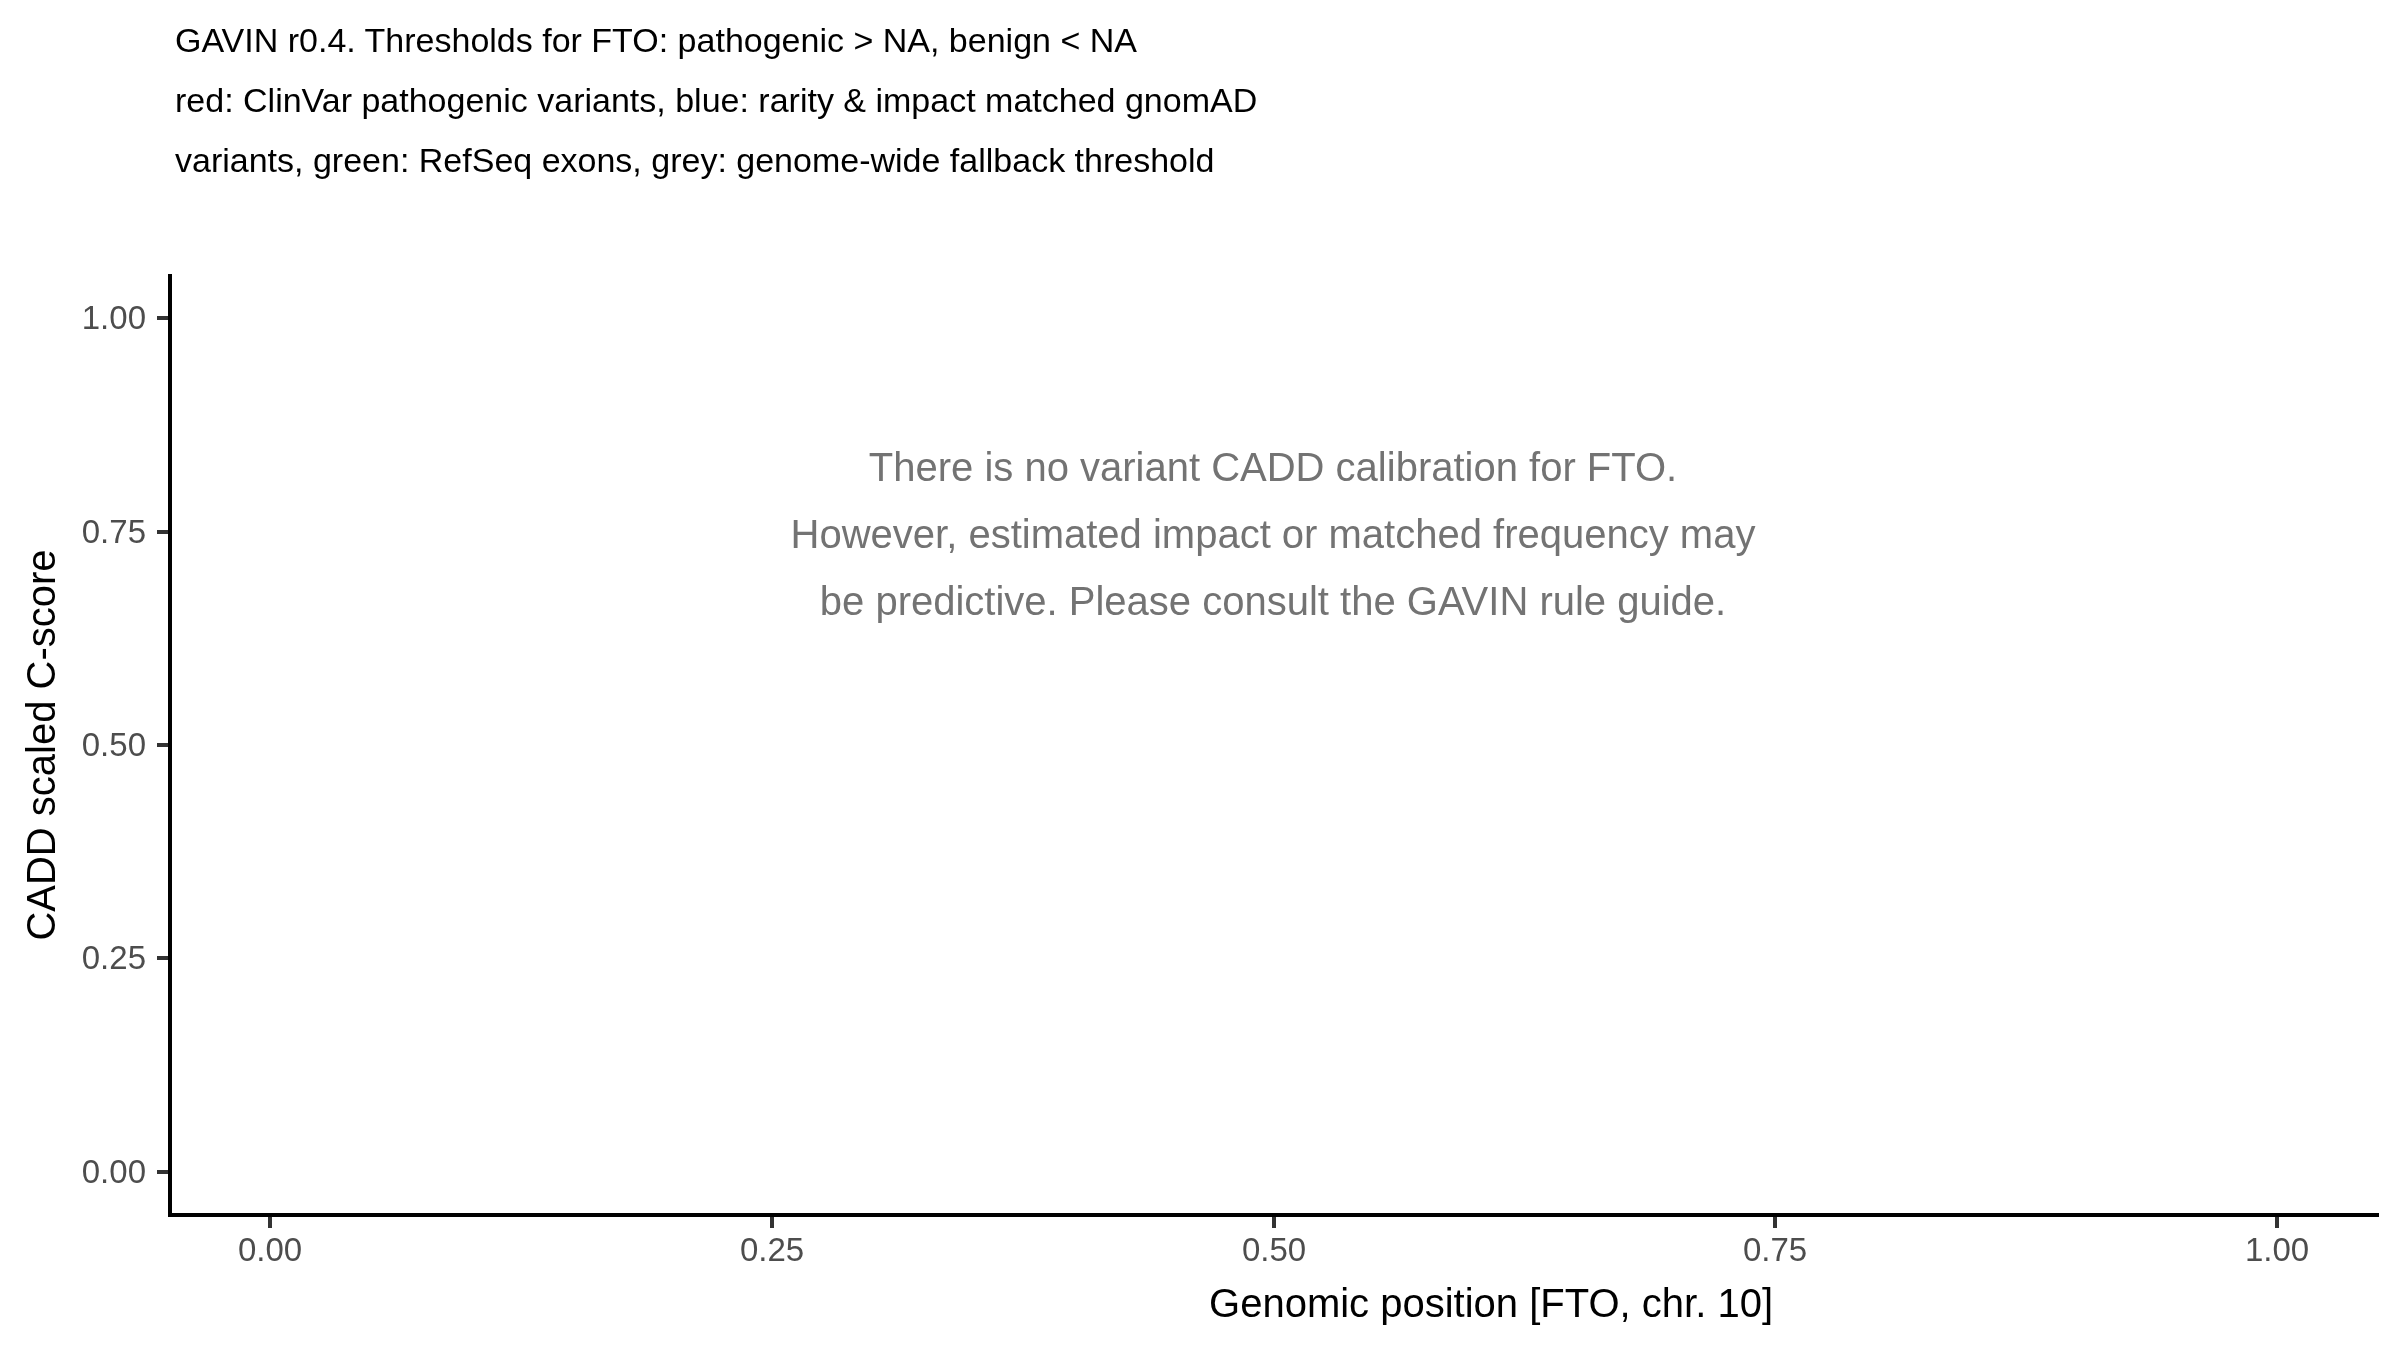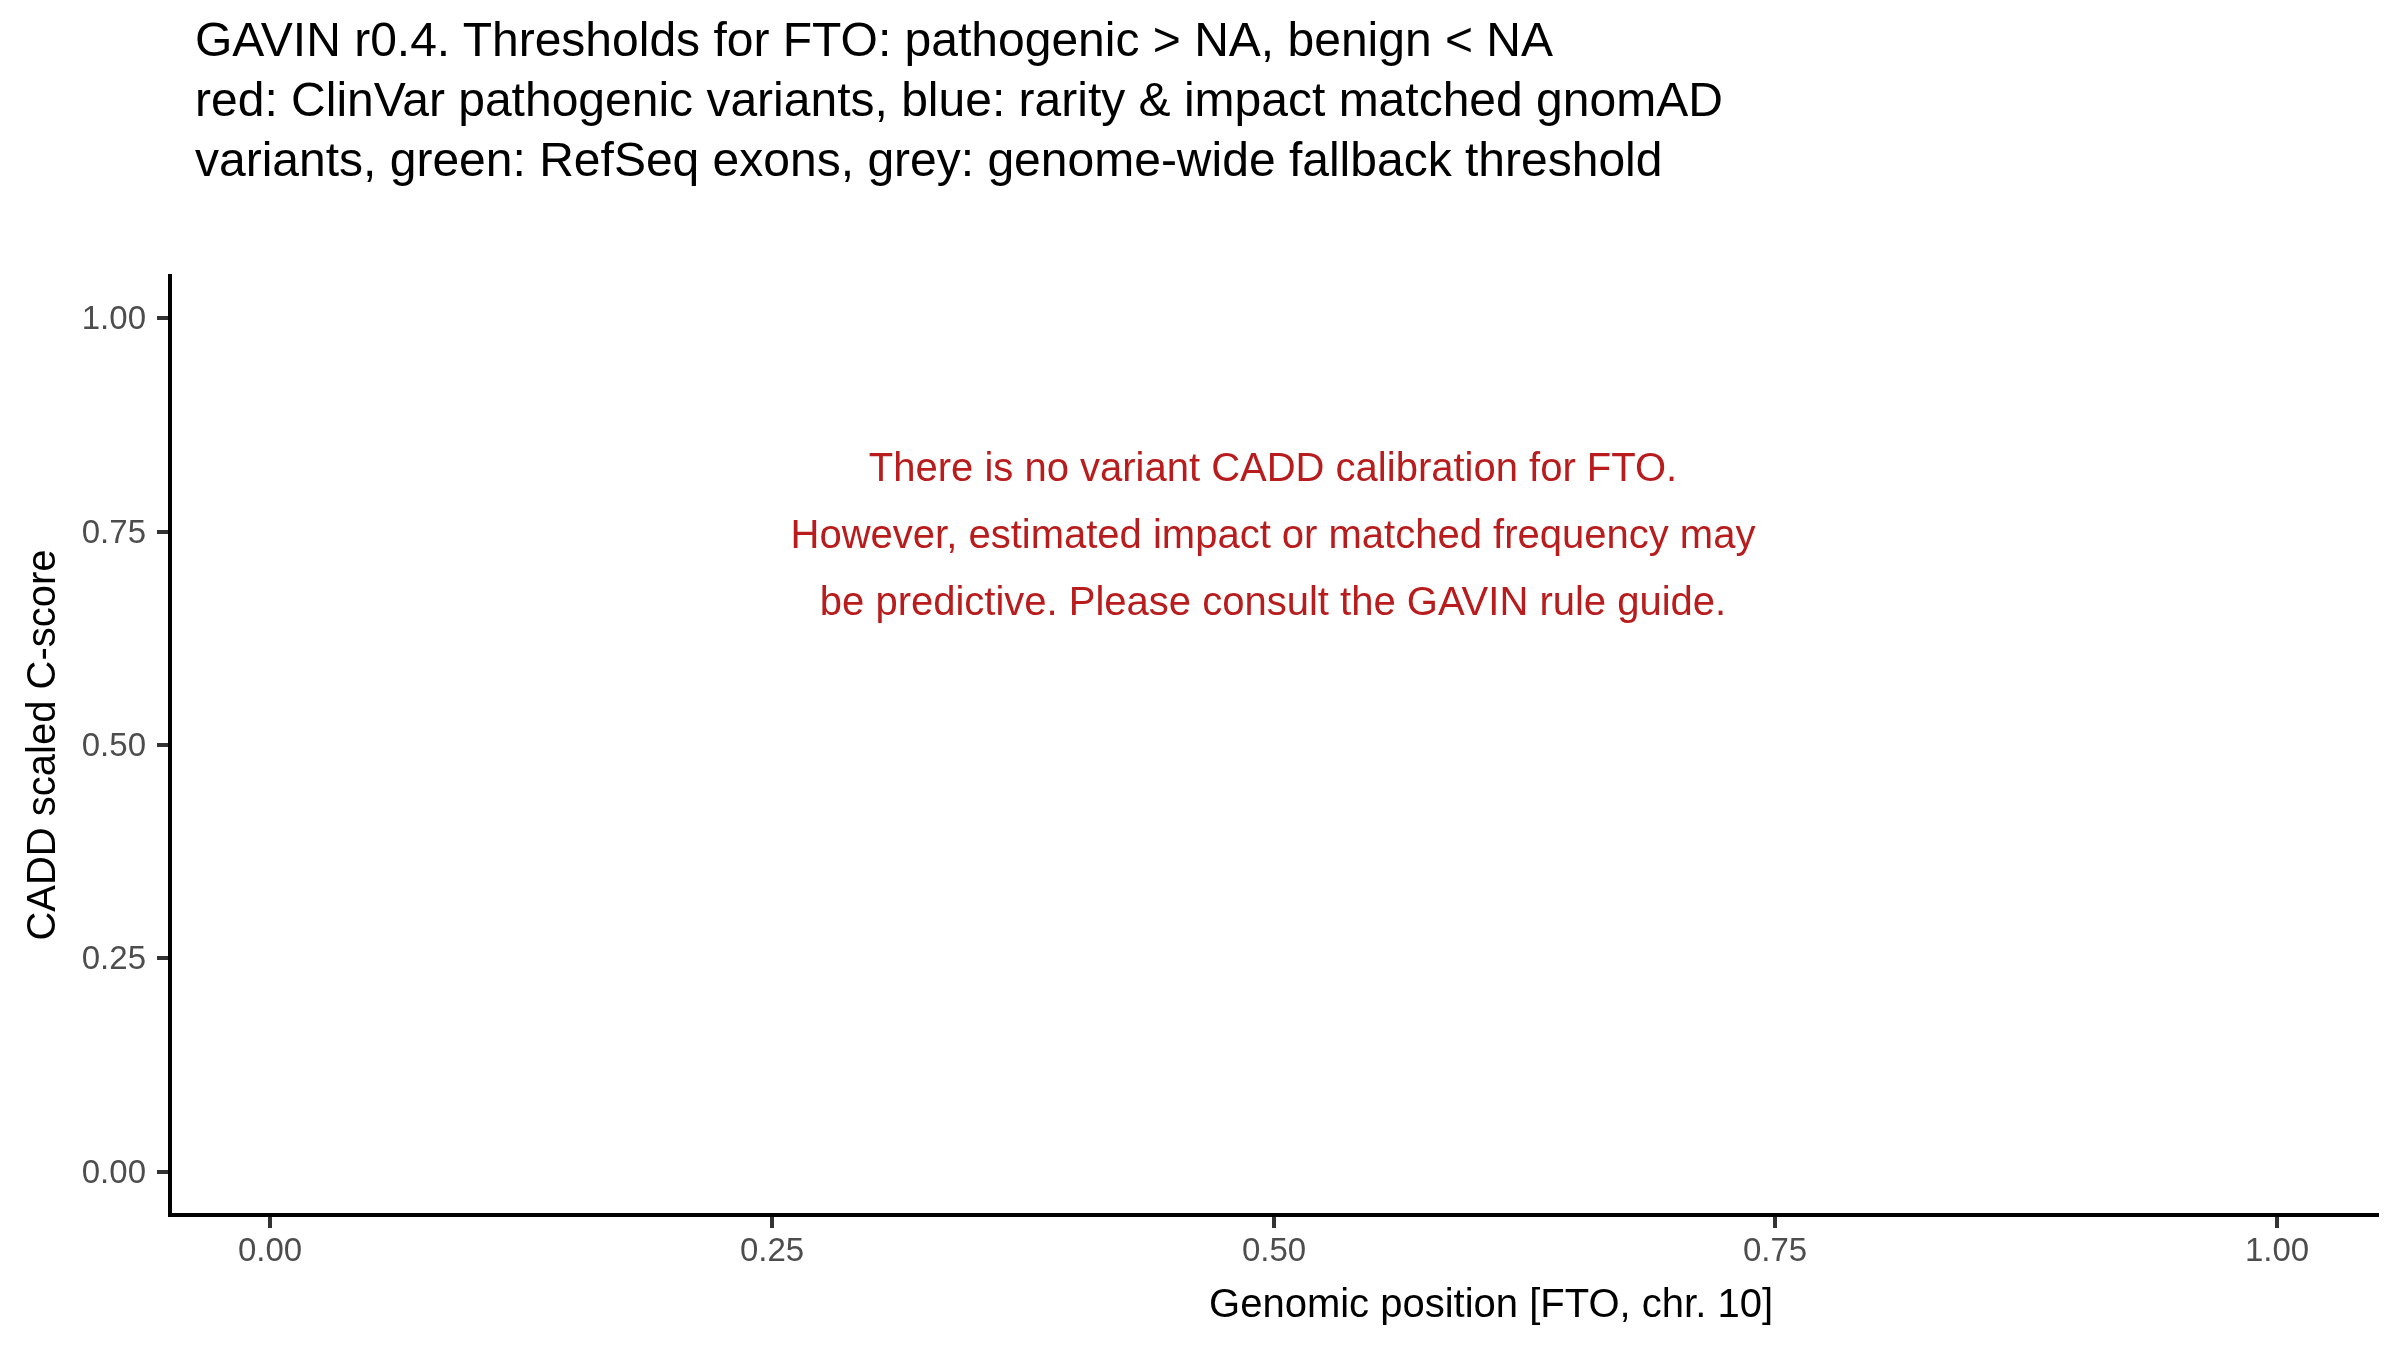--- a/index.html
+++ b/index.html
@@ -17,25 +17,24 @@
   }
   .chart-root {
     position: absolute;
     inset: 0;
     background: #ffffff;
   }
   .chart-title {
     position: absolute;
     left: 175px;
     top: 10px;
-    font-size: 48px;
+    font-size: 34px;
     line-height: 60px;
     color: #000000;
     white-space: nowrap;
-    margin-left: 20px;
   }
   .plot-panel {
     position: absolute;
     left: 172px;
     top: 274px;
     width: 2207px;
     height: 939px;
     background: #ffffff;
   }
   .y-spine {
@@ -108,21 +107,21 @@
     white-space: nowrap;
   }
   .annotation {
     position: absolute;
     left: 673px;
     top: 434px;
     width: 1200px;
     text-align: center;
     font-size: 40px;
     line-height: 67px;
-    color: #b91c1c;
+    color: #737373;
   }
 </style>
 </head>
 <body>
 
 <div class="chart-root">
 
   <div class="chart-title">
     <div>GAVIN r0.4. Thresholds for FTO: pathogenic &gt; NA, benign &lt; NA</div>
     <div>red: ClinVar pathogenic variants, blue: rarity &amp; impact matched gnomAD</div>

